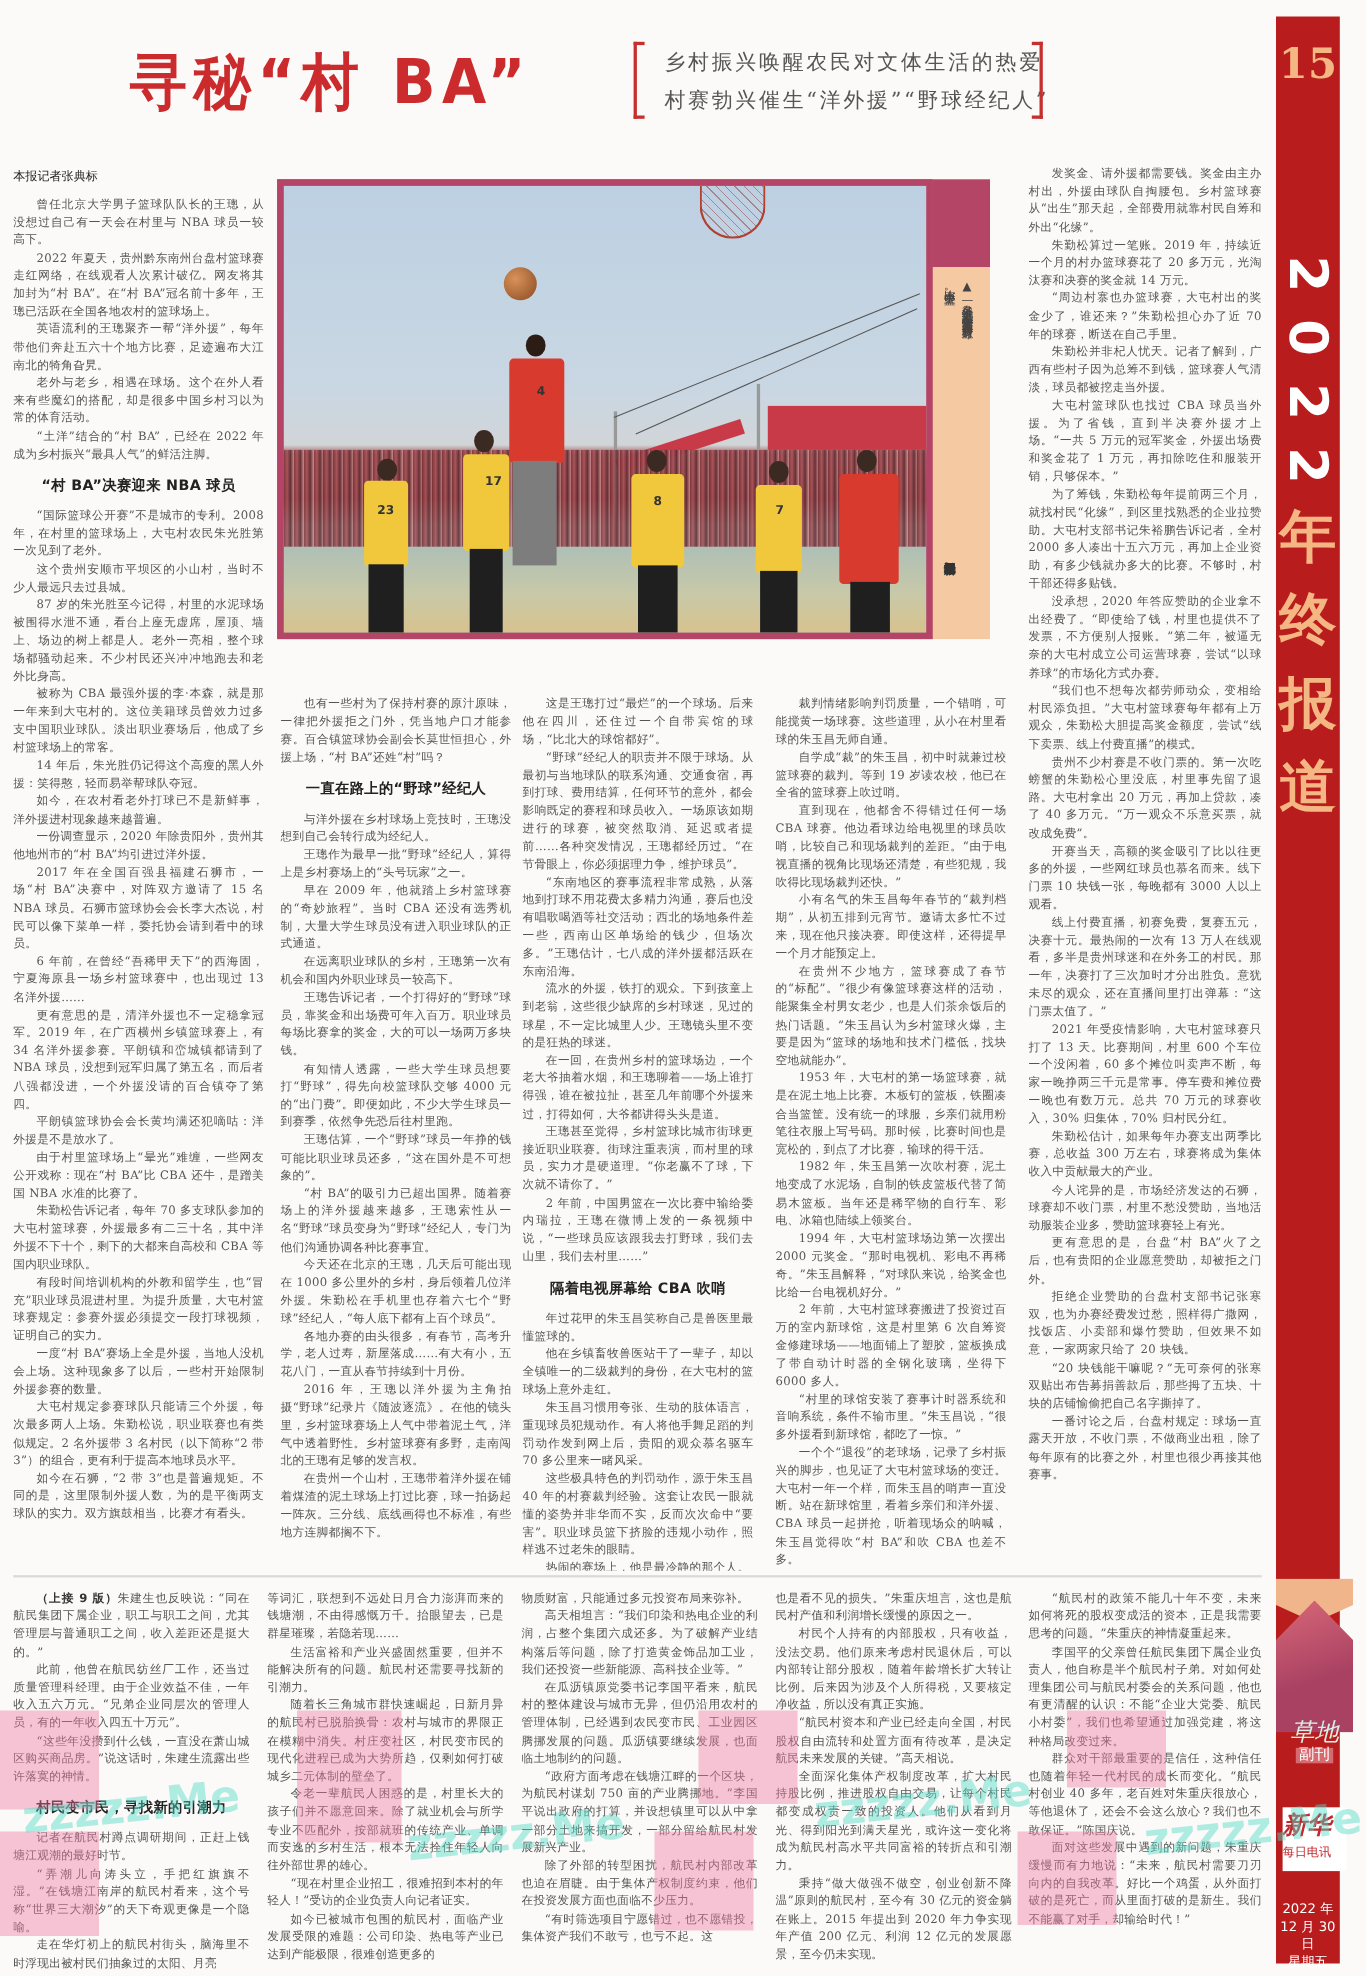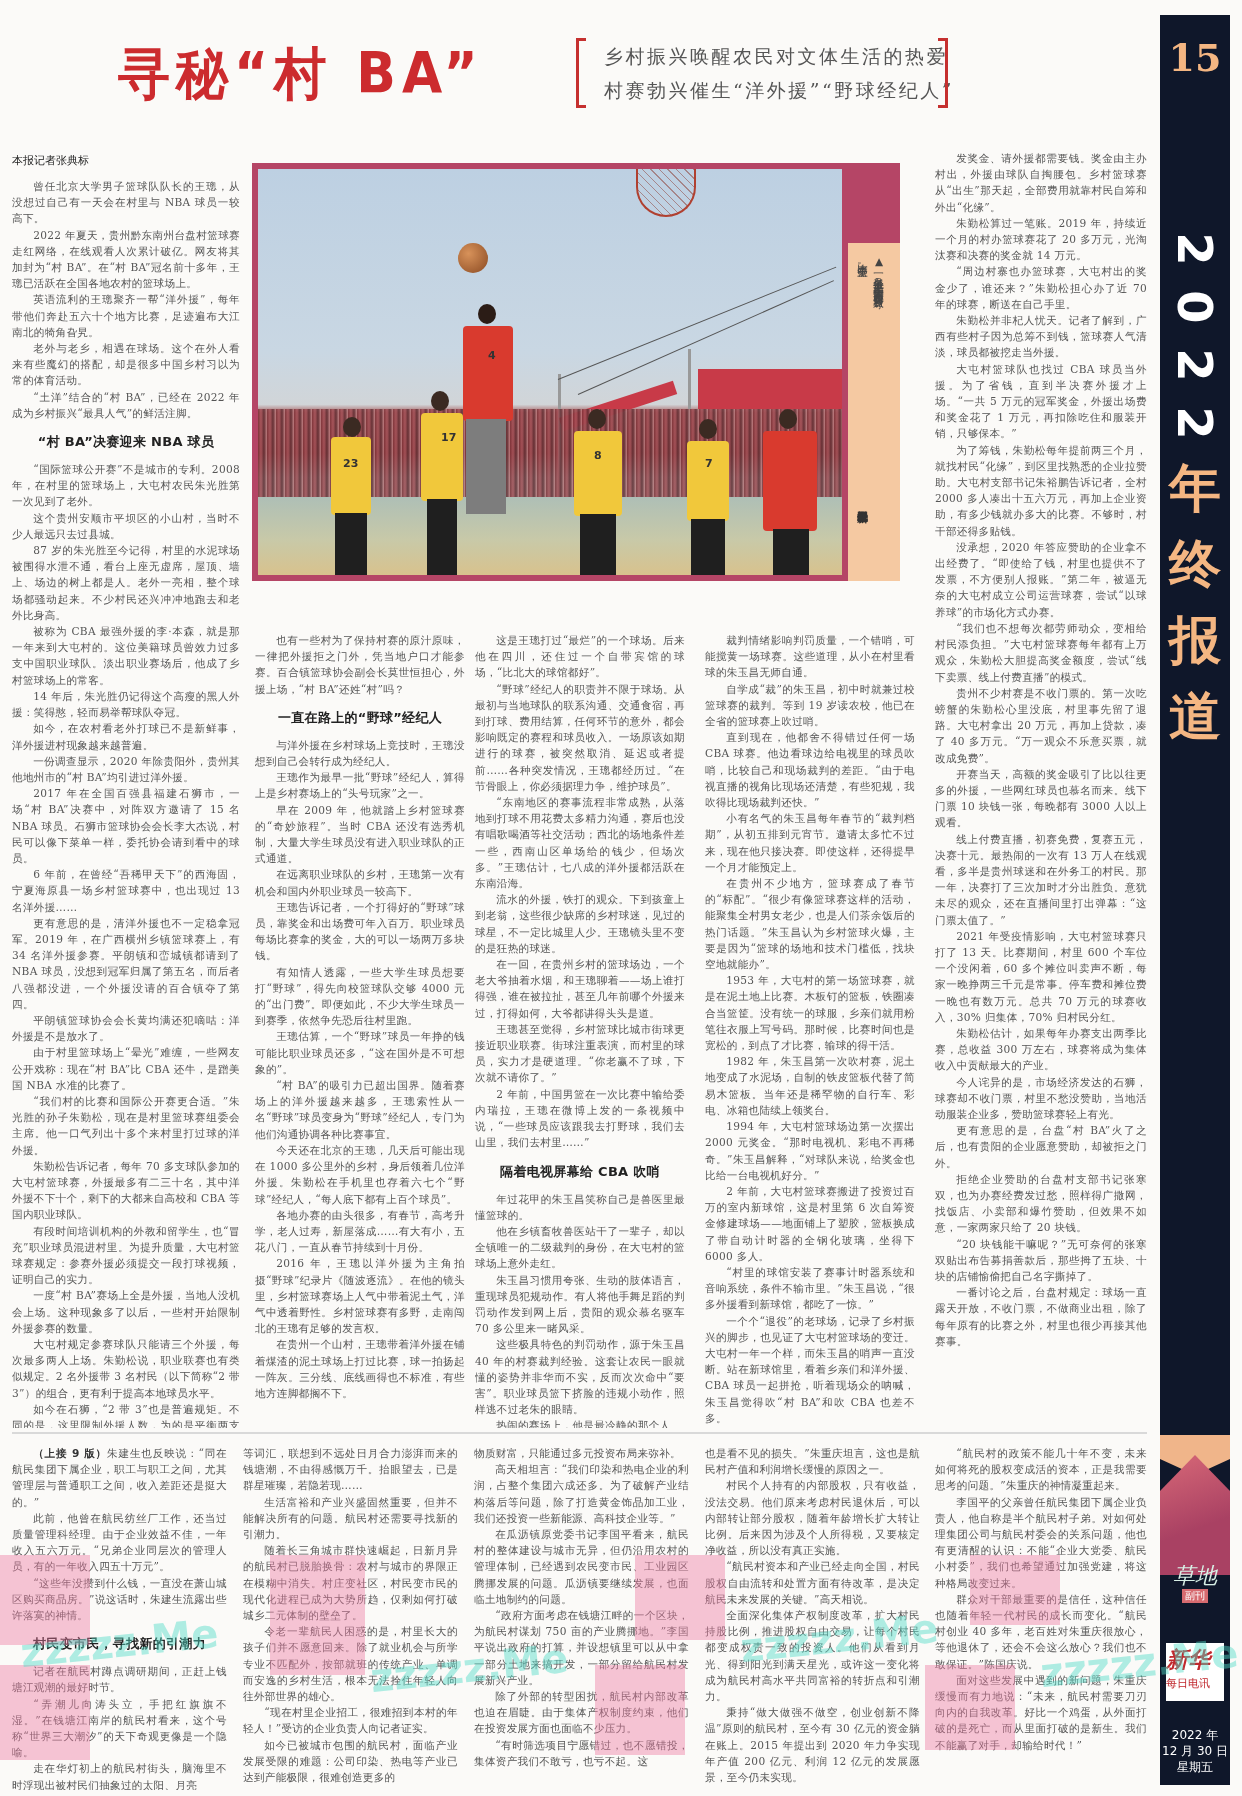--- a/index.html
+++ b/index.html
@@ -11,29 +11,29 @@
   .masthead-title { position: absolute; left: 118px; top: 40px; font-family: "DejaVu Sans", sans-serif; font-weight: bold; font-size: 52px; color: #cc2b2e; letter-spacing: 6px; transform: scaleY(1.08); }
   .deck { position: absolute; left: 576px; top: 38px; width: 372px; height: 72px; }
   .deck .bracket-l, .deck .bracket-r { position: absolute; top: 0; width: 10px; height: 70px; border: 3px solid #c5302f; }
   .deck .bracket-l { left: 0; border-right: none; }
   .deck .bracket-r { right: 0; border-left: none; }
   .deck .line { position: absolute; left: 28px; font-size: 19px; color: #555; letter-spacing: 2.5px; white-space: nowrap; }
   .deck .line1 { top: 6px; }
   .deck .line2 { top: 40px; }
 
   
-  .band { position: absolute; left: 1160px; top: 15px; width: 70px; height: 1770px; background: #0f172a; }
+  .band { position: absolute; left: 1160px; top: 15px; width: 58px; height: 1770px; background: #b91c1c; }
   .band .page-no { position: absolute; top: 20px; width: 100%; text-align: center; font-size: 38px; font-weight: bold; color: #f4b682; font-family: "DejaVu Serif", serif; }
   .band .year-vert { position: absolute; top: 205px; width: 100%; text-align: center; color: #ffffff; font-family: "DejaVu Sans", sans-serif; font-weight: bold; font-size: 48px; line-height: 58px; }
   .band .year-vert span { display: block; transform: rotate(90deg); }
   .band .title-vert { position: absolute; top: 435px; width: 100%; text-align: center; color: #f4b682; font-family: "DejaVu Sans", sans-serif; font-weight: bold; font-size: 52px; line-height: 76px; }
   .band .decor { position: absolute; top: 1440px; left: 0; width: 70px; height: 120px; background: linear-gradient(160deg, #d76877 0%, #a94163 60%); clip-path: polygon(0 30%, 50% 0, 100% 30%, 100% 100%, 0 100%); }
   .band .decor2 { position: absolute; top: 1420px; left: 0; width: 70px; height: 40px; background: #f0b58a; clip-path: polygon(0 0, 100% 0, 100% 60%, 50% 100%, 0 60%); }
   .band .sub-logo { position: absolute; top: 1548px; left: 8px; width: 54px; height: 62px; color: #d8f0e6; font-family: "DejaVu Serif", serif; font-size: 22px; font-style: italic; text-align: center; line-height: 26px; }
-  .band .sub-logo .tag { display: inline-block; background: #d66a6f; color: #fff; font-size: 10px; padding: 1px 3px; font-style: normal; line-height: 12px; vertical-align: top; }
+  .band .sub-logo .tag { display: inline-block; background: #d66a6f; color: #fff; font-size: 14px; padding: 1px 3px; font-style: normal; line-height: 12px; vertical-align: top; font-family: Liberation Mono, monospace; }
   .band .logo-box { position: absolute; top: 1628px; left: 6px; width: 58px; height: 58px; background: #ffffff; text-align: left; }
   .band .logo-box .xh { font-size: 22px; color: #c0282d; font-style: italic; font-weight: bold; line-height: 32px; font-family: "DejaVu Serif", serif; }
   .band .logo-box .mr { font-size: 11px; color: #c0282d; line-height: 18px; font-family: "DejaVu Sans", sans-serif; }
   .band .date { position: absolute; top: 1712px; width: 100%; text-align: center; color: #ffffff; font-family: "DejaVu Sans", sans-serif; font-size: 12px; line-height: 16px; }
 
   
   .byline { position: absolute; left: 12px; top: 153px; font-family: "DejaVu Sans", sans-serif; font-size: 11px; color: #222; }
   .col { position: absolute; font-size: 10.6px; line-height: 16.2px; color: #555; text-align: justify; letter-spacing: 0.3px; }
   .col p { text-indent: 2em; }
   .col p.noindent { text-indent: 0; }
@@ -188,21 +188,20 @@
     <p>87 岁的朱光胜至今记得，村里的水泥球场被围得水泄不通，看台上座无虚席，屋顶、墙上、场边的树上都是人。老外一亮相，整个球场都骚动起来。不少村民还兴冲冲地跑去和老外比身高。</p>
     <p>被称为 CBA 最强外援的李·本森，就是那一年来到大屯村的。这位美籍球员曾效力过多支中国职业球队。淡出职业赛场后，他成了乡村篮球场上的常客。</p>
     <p>14 年后，朱光胜仍记得这个高瘦的黑人外援：笑得憨，轻而易举帮球队夺冠。</p>
     <p>如今，在农村看老外打球已不是新鲜事，洋外援进村现象越来越普遍。</p>
     <p>一份调查显示，2020 年除贵阳外，贵州其他地州市的“村 BA”均引进过洋外援。</p>
     <p>2017 年在全国百强县福建石狮市，一场“村 BA”决赛中，对阵双方邀请了 15 名 NBA 球员。石狮市篮球协会会长李大杰说，村民可以像下菜单一样，委托协会请到看中的球员。</p>
     <p>6 年前，在曾经“吾稀甲天下”的西海固，宁夏海原县一场乡村篮球赛中，也出现过 13 名洋外援……</p>
     <p>更有意思的是，清洋外援也不一定稳拿冠军。2019 年，在广西横州乡镇篮球赛上，有 34 名洋外援参赛。平朗镇和峦城镇都请到了 NBA 球员，没想到冠军归属了第五名，而后者八强都没进，一个外援没请的百合镇夺了第四。</p>
     <p>平朗镇篮球协会会长黄均满还犯嘀咕：洋外援是不是放水了。</p>
     <p>由于村里篮球场上“晕光”难缠，一些网友公开戏称：现在“村 BA”比 CBA 还牛，是蹭美国 NBA 水准的比赛了。</p>
-    <p>“我们村的比赛和国际公开赛更合适。”朱光胜的孙子朱勤松，现在是村里篮球赛组委会主席。他一口气列出十多个来村里打过球的洋外援。</p>
     <p>朱勤松告诉记者，每年 70 多支球队参加的大屯村篮球赛，外援最多有二三十名，其中洋外援不下十个，剩下的大都来自高校和 CBA 等国内职业球队。</p>
     <p>有段时间培训机构的外教和留学生，也“冒充”职业球员混进村里。为提升质量，大屯村篮球赛规定：参赛外援必须提交一段打球视频，证明自己的实力。</p>
     <p>一度“村 BA”赛场上全是外援，当地人没机会上场。这种现象多了以后，一些村开始限制外援参赛的数量。</p>
     <p>大屯村规定参赛球队只能请三个外援，每次最多两人上场。朱勤松说，职业联赛也有类似规定。2 名外援带 3 名村民（以下简称“2 带 3”）的组合，更有利于提高本地球员水平。</p>
     <p>如今在石狮，“2 带 3”也是普遍规矩。不同的是，这里限制外援人数，为的是平衡两支球队的实力。双方旗鼓相当，比赛才有看头。</p>
 
   </div>
 
   <div class="col" style="left:255px;top:632px;width:210px;height:796px;overflow:hidden;">
     <p>也有一些村为了保持村赛的原汁原味，一律把外援拒之门外，凭当地户口才能参赛。百合镇篮球协会副会长莫世恒担心，外援上场，“村 BA”还姓“村”吗？</p>

